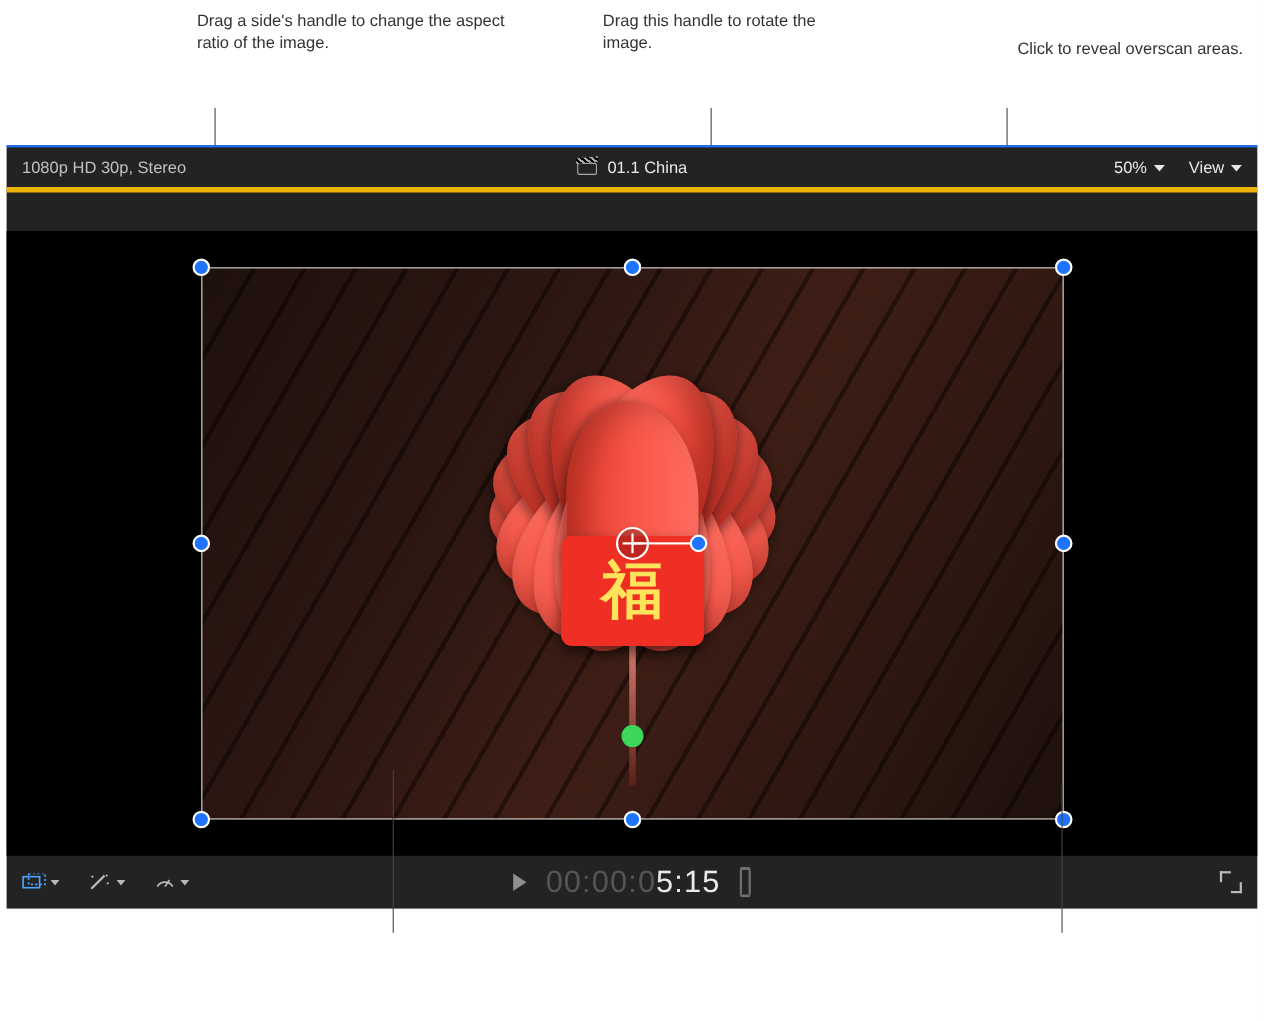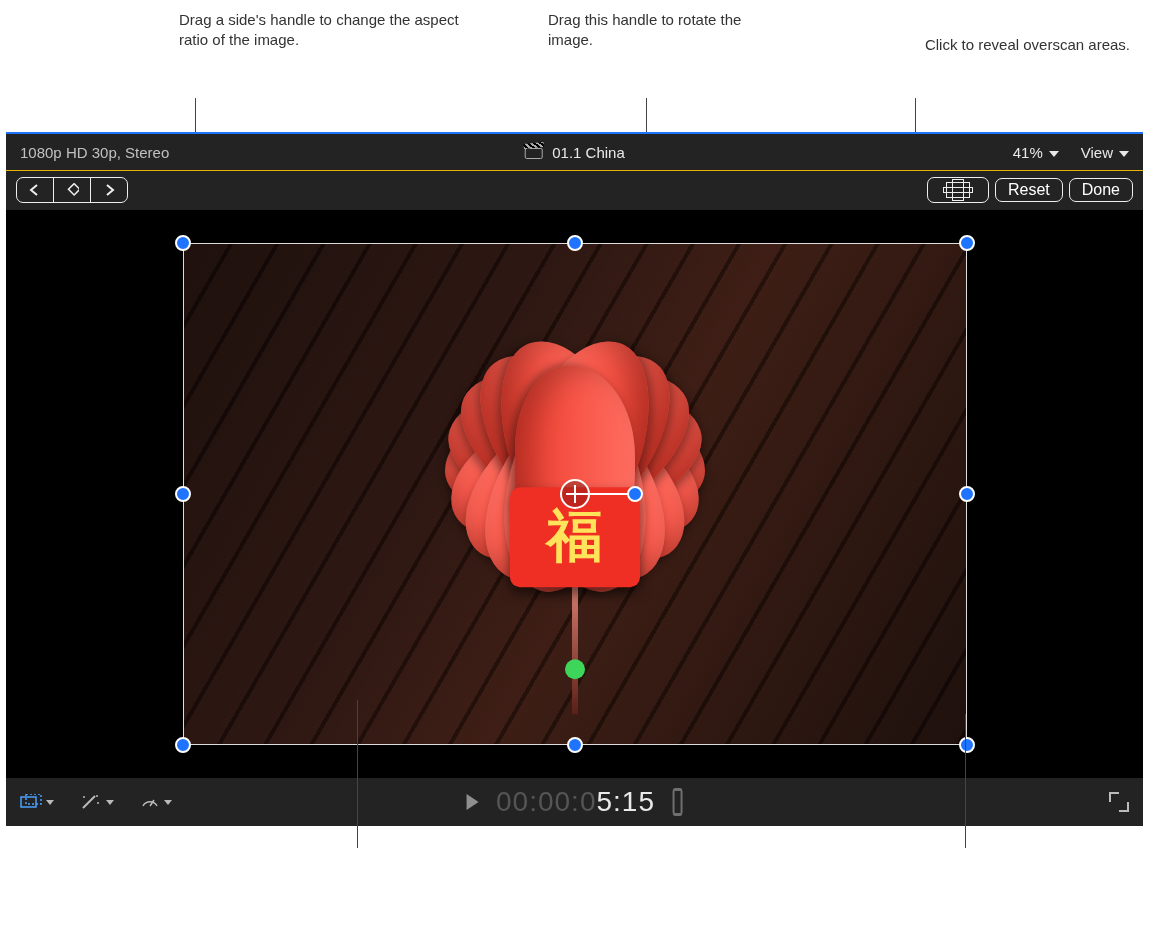--- a/index.html
+++ b/index.html
@@ -14,21 +14,21 @@
   html,body{margin:0;padding:0;background:#fff;font-family:"Helvetica Neue",Helvetica,Arial,sans-serif;color:#222;width:1149px;}
   .page{position:relative;width:1149px;height:928px;}
 
   
   .callout{position:absolute;font-size:15px;line-height:1.35;color:#333;}
   .callout.right{text-align:right;}
   .leader{position:absolute;background:#444;}
 
   
   .app{position:absolute;left:6px;top:132px;width:1137px;height:692px;background:var(--panel);border-top:2px solid var(--blue);}
-  .topbar{height:36px;display:flex;align-items:center;padding:0 14px;gap:10px;color:var(--muted);font-size:15px;border-bottom:1px solid #eab308;position:relative;}
+  .topbar{height:36px;display:flex;align-items:center;padding:0 14px;gap:10px;color:var(--muted);font-size:15px;border-bottom:5px solid #eab308;position:relative;}
   .topbar .title{flex:0 0 auto;margin-right:auto;}
   .topbar .clip{position:absolute;left:50%;transform:translateX(-50%);display:flex;align-items:center;gap:10px;color:var(--text);}
   .clap{width:18px;height:14px;position:relative;}
   .clap::before{content:"";position:absolute;inset:3px 0 0 0;border:1px solid #aaa;border-radius:2px;}
   .clap::after{content:"";position:absolute;left:-1px;top:-2px;width:20px;height:5px;background:repeating-linear-gradient(45deg,#aaa 0 2px,#000 2px 4px);transform:rotate(-6deg);}
   .topbar .right{margin-left:auto;display:flex;align-items:center;gap:22px;color:var(--text);}
   .chev{display:inline-block;margin-left:6px;border-left:5px solid transparent;border-right:5px solid transparent;border-top:6px solid var(--text);vertical-align:middle;}
 
   
   .toolbar{height:38px;display:flex;align-items:center;padding:0 10px;gap:6px;}
@@ -103,50 +103,25 @@
 
   <div class="app">
 
     <div class="topbar">
       <div class="title">1080p HD 30p, Stereo</div>
       <div class="clip">
         <span class="clap"></span>
         <span>01.1 China</span>
       </div>
       <div class="right">
-        <span><span>41%</span><span class="chev"></span></span>
+        <span><span>50%</span><span class="chev"></span></span>
         <span><span>View</span><span class="chev"></span></span>
       </div>
     </div>
 
-    <div class="toolbar">
-      <div class="navgroup">
-        <div class="navbtn">
-          <svg width="12" height="12" viewBox="0 0 12 12">
-              <path d="M8 1 L2 6 L8 11" fill="none" stroke="#eee" stroke-width="2"></path>
-            </svg>
-        </div>
-        <div class="navbtn">
-          <svg width="14" height="14" viewBox="0 0 14 14">
-              <rect x="4" y="1" width="8" height="8" transform="rotate(45 7 7)" fill="none" stroke="#eee" stroke-width="1.5"></rect>
-            </svg>
-        </div>
-        <div class="navbtn">
-          <svg width="12" height="12" viewBox="0 0 12 12">
-              <path d="M4 1 L10 6 L4 11" fill="none" stroke="#eee" stroke-width="2"></path>
-            </svg>
-        </div>
-      </div>
-      <div class="spacer"></div>
-      <div class="pill iconbtn">
-        <span class="overscan-icon"></span>
-      </div>
-      <button class="pill">Reset</button>
-      <button class="pill">Done</button>
-    </div>
 
     <div class="viewer">
       <div class="canvas">
         <div class="photo">
           <div class="wood"></div>
             <div class="grain"></div>
           <div class="lantern">
 
             <div class="petal" style="transform:translate(-50%,-50%) rotate(0deg);"></div>
             <div class="petal" style="transform:translate(-50%,-50%) rotate(18deg);"></div>

